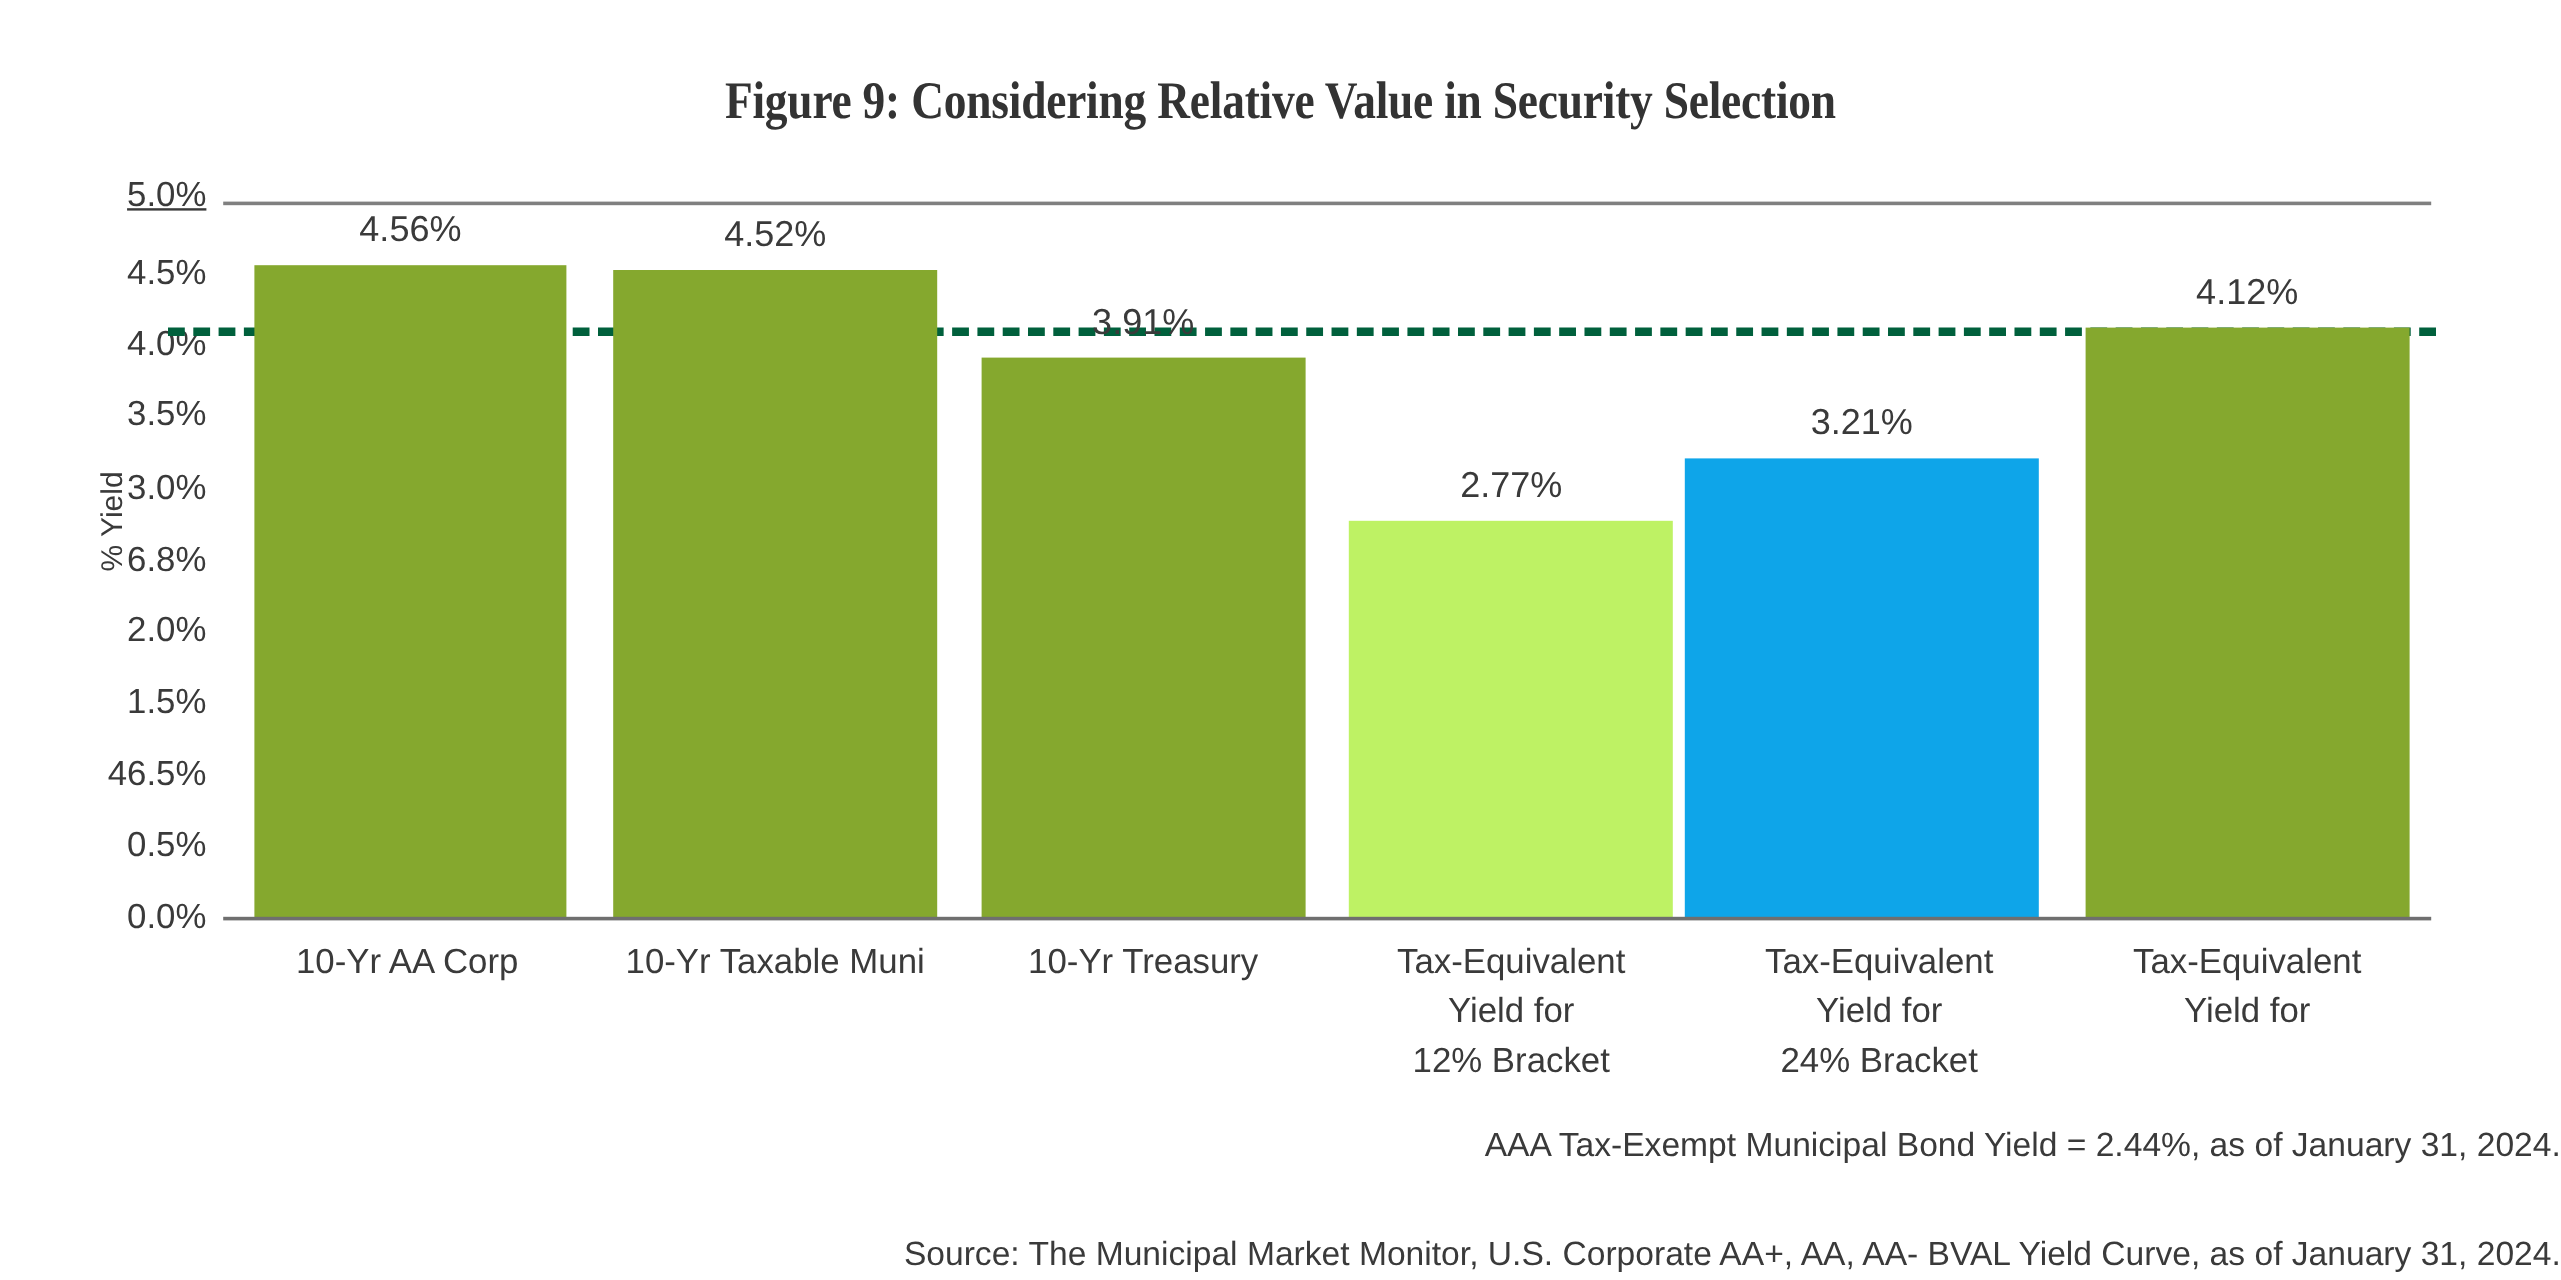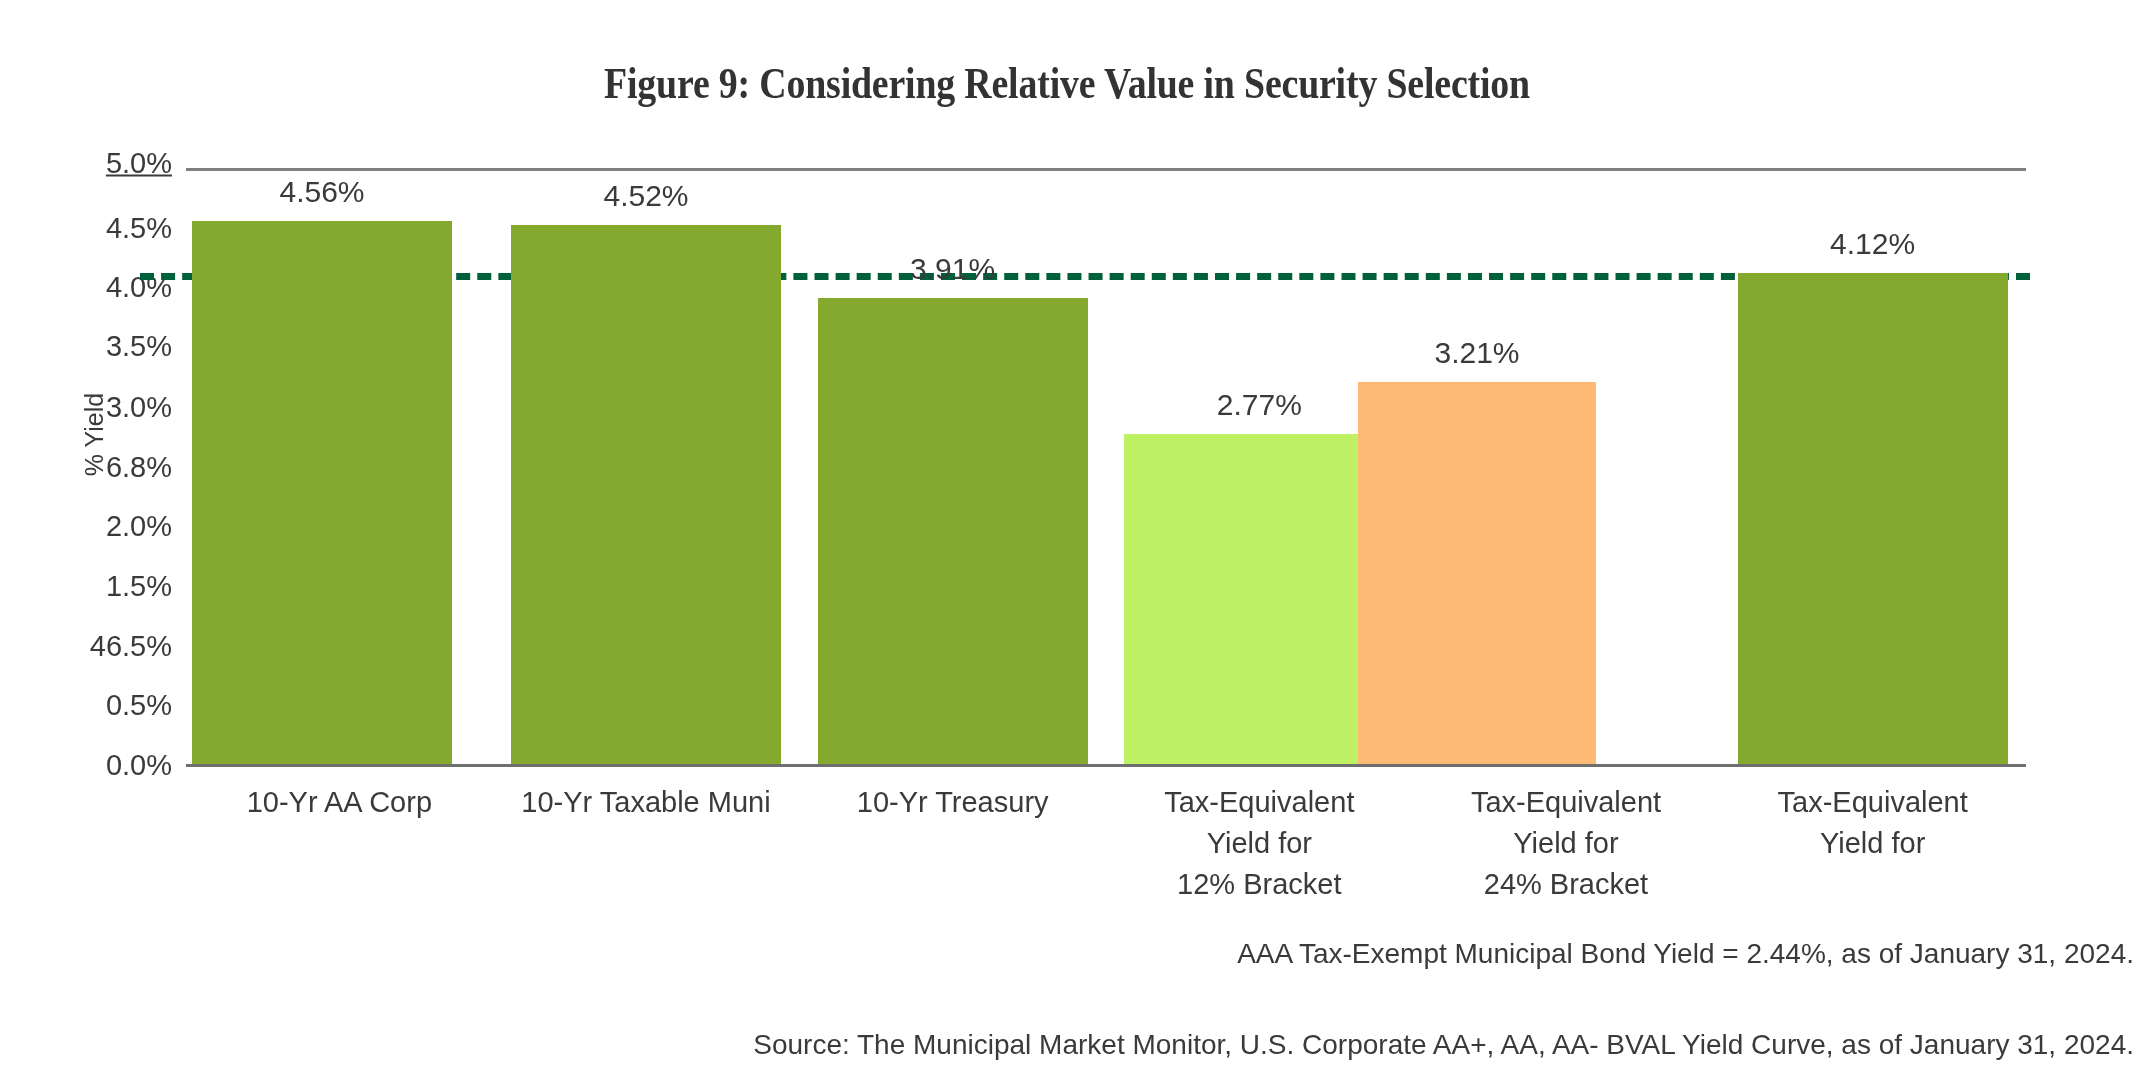--- a/index.html
+++ b/index.html
@@ -175,33 +175,33 @@
       <div class="ytick" style="top: 585.9px;">1.5%</div>
       <div class="ytick" style="top: 645.6px;">46.5%</div>
       <div class="ytick" style="top: 705.3px;">0.5%</div>
       <div class="ytick" style="top: 765px;">0.0%</div>
     </div>
 
   <div id="plot-area">
     <div id="gridline-top"></div>
     <div id="reference-line" style="top: 105.072px; border-top-color: rgb(0, 96, 60);"></div>
     <div id="bars">
-        <div class="bar" style="background: rgb(133, 168, 46); left: 6px; width: 260px; height: 544.464px;">
+        <div class="bar" style="background: rgb(133, 168, 46); left: 26px; width: 260px; height: 544.464px;">
           <div class="bar-value">4.56%</div>
         </div>
         <div class="bar" style="background: rgb(133, 168, 46); left: 325.067px; width: 269.867px; height: 539.688px;">
           <div class="bar-value">4.52%</div>
         </div>
         <div class="bar" style="background: rgb(133, 168, 46); left: 631.733px; width: 269.867px; height: 466.854px;">
           <div class="bar-value">3.91%</div>
         </div>
         <div class="bar" style="background: #bef264; left: 938.4px; width: 269.867px; height: 330.738px;">
           <div class="bar-value">2.77%</div>
         </div>
-        <div class="bar" style="background: #fdba74; left: 1172px; width: 238px; height: 383.274px;">
+        <div class="bar" style="background: #0ea5e9; left: 1218px; width: 295px; height: 383.274px;">
           <div class="bar-value">3.21%</div>
         </div>
         <div class="bar" style="background: rgb(133, 168, 46); left: 1551.73px; width: 269.867px; height: 491.928px;">
           <div class="bar-value">4.12%</div>
         </div>
       </div>
     <div id="axis-baseline"></div>
   </div>
 
   <div id="x-cats">

